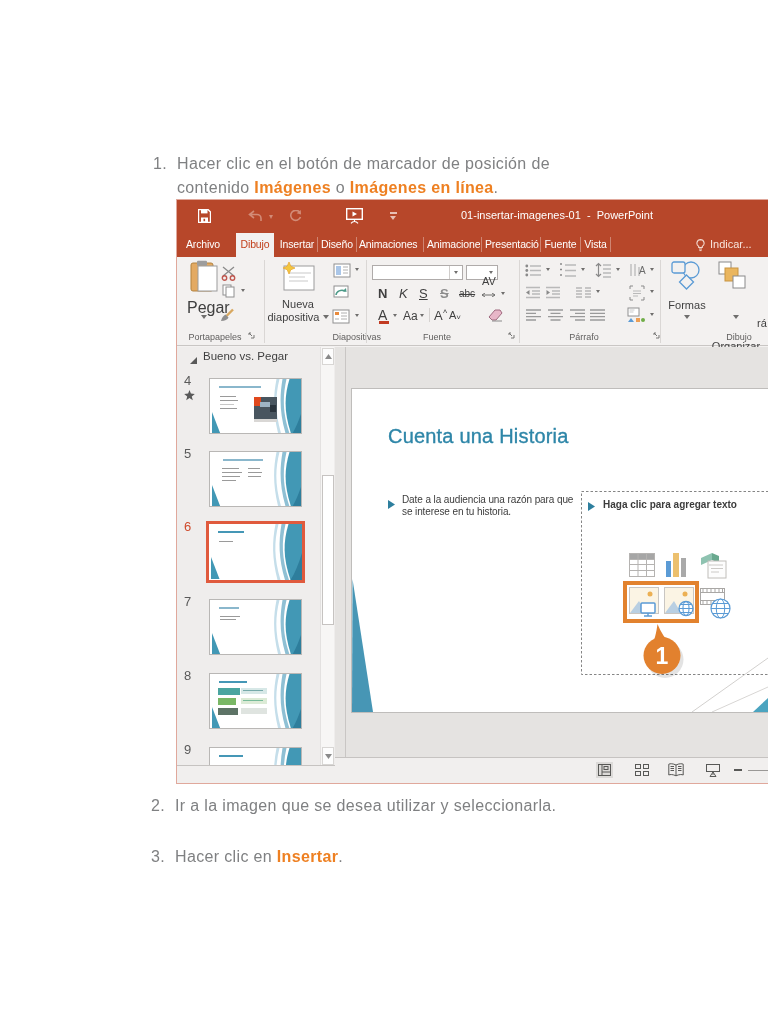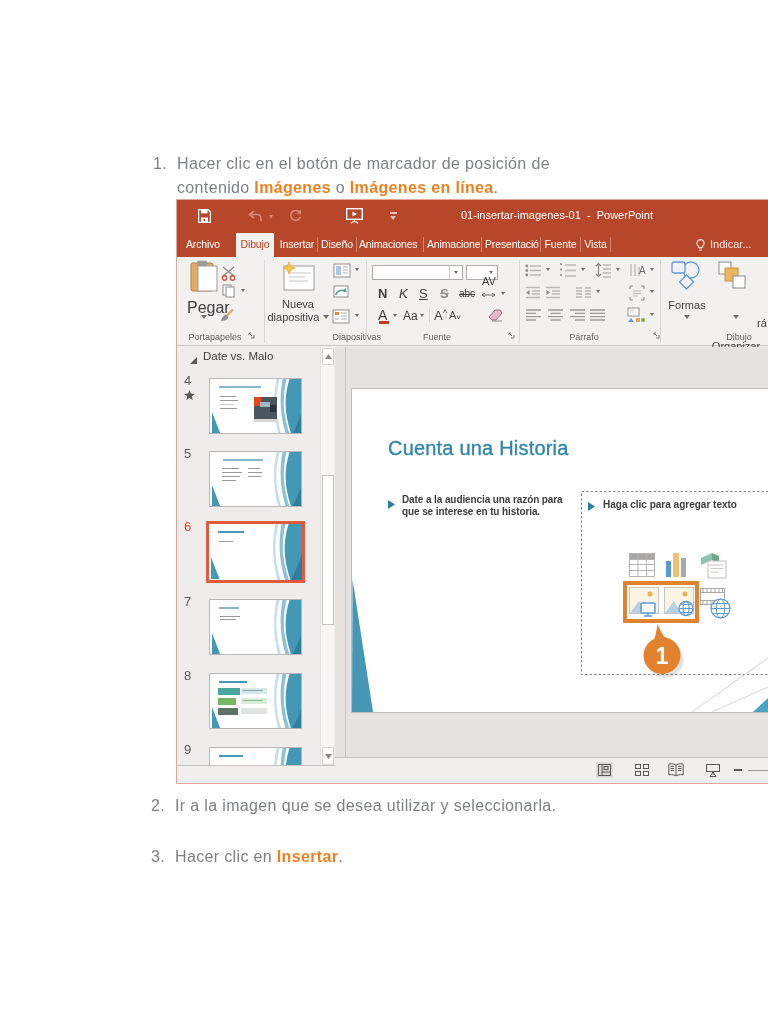--- a/index.html
+++ b/index.html
@@ -294,21 +294,21 @@
           <rect x="0.5" y="0.5" width="13" height="7" fill="none" stroke="#585856"></rect>
           <path d="M7 8 V11 M4 12.5 h6 M7 8 L4 12.5 M7 8 l3 4.5" stroke="#585856" fill="none"></path>
         </svg>
    <div class="abs" style="left:557px;top:11px;width:8px;height:2px;background:#585856;"></div>
    <div class="abs" style="left:571px;top:12px;width:21px;height:1px;background:#9a9896;"></div>
   </div>
   <div class="panel" id="panel">
    <svg class="abs" style="left:12px;top:9px" width="9" height="9" viewBox="0 0 9 9">
           <path d="M8 1 V8 H1 Z" fill="#595959"></path>
         </svg>
-   <div class="abs" style="left:26px;top:3px;font-size:11.5px;color:#3f3f3f;">Date vs. Malo</div>
+   <div class="abs" style="left:26px;top:3px;font-size:11.5px;color:#3f3f3f;">Bueno vs. Pegar</div>
    <div class="num2" style="top:26px;">4</div>
    <svg class="abs" style="left:7px;top:43px" width="11" height="11" viewBox="0 0 11 11">
           <path d="M5.5 0 l1.4 3.6 3.9 0.3 -3 2.5 1 3.8 -3.3-2.1 -3.3 2.1 1-3.8 -3-2.5 3.9-0.3 z" fill="#595959"></path>
         </svg>
    <div class="num2" style="top:99px;">5</div>
    <div class="num2" style="top:172px;color:#cf4a2c;">6</div>
    <div class="num2" style="top:247px;">7</div>
    <div class="num2" style="top:321px;">8</div>
    <div class="num2" style="top:395px;">9</div>
    <div class="thumb" style="top:31px;" id="t4">
@@ -407,25 +407,25 @@
           </svg>
     <div class="abs" style="left:1px;top:128px;width:12px;height:150px;background:#fff;border:1px solid #c6c3c1;"></div>
     <div class="abs" style="left:1px;top:400px;width:12px;height:18px;background:#fdfdfd;border:1px solid #d8d6d4;"></div>
     <svg class="abs" style="left:4px;top:407px" width="7" height="5" viewBox="0 0 7 5">
             <path d="M3.5 5 L7 0 H0 Z" fill="#8a8a8a"></path>
           </svg>
    </div>
    <div class="abs" style="left:0;top:418px;width:158px;height:1px;background:#c6c3c1;"></div>
   </div>
   <div class="slide" id="slide">
-   <div class="abs" style="left:36px;top:48px;font-size:20px;letter-spacing:.2px;color:#2e86a8;-webkit-text-stroke:0.35px #2e86a8;">Cuenta una Historia</div>
+   <div class="abs" style="left:36px;top:36px;font-size:20px;letter-spacing:.2px;color:#2e86a8;-webkit-text-stroke:0.35px #2e86a8;">Cuenta una Historia</div>
    <svg class="abs" style="left:36px;top:111px" width="7" height="9" viewBox="0 0 7 9">
           <path d="M0 0 L7 4.5 L0 9 Z" fill="#2e7f9e"></path>
         </svg>
-   <div class="abs" style="left:50px;top:105px;width:180px;font-size:10px;line-height:12px;color:#3c3c3c;font-weight:bold;letter-spacing:-.1px;">Date a la audiencia una razón para que se interese en tu historia.</div>
+   <div class="abs" style="left:50px;top:105px;width:180px;font-size:10px;line-height:12px;color:#3c3c3c;font-weight:normal;letter-spacing:-.1px;">Date a la audiencia una razón para que se interese en tu historia.</div>
    <svg class="abs" style="left:229px;top:102px" width="196" height="184" viewBox="0 0 196 184">
           <rect x="0.5" y="0.5" width="195" height="183" fill="none" stroke="#858585" stroke-dasharray="2.5 2"></rect>
         </svg>
    <svg class="abs" style="left:236px;top:113px" width="7" height="9" viewBox="0 0 7 9">
           <path d="M0 0 L7 4.5 L0 9 Z" fill="#2e7f9e"></path>
         </svg>
    <div class="abs" style="left:251px;top:110px;font-size:10px;color:#3c3c3c;font-weight:bold;">Haga clic para agregar texto</div>
 
    <svg class="abs" style="left:277px;top:164px" width="26" height="24" viewBox="0 0 26 24">
           <rect x="0.5" y="0.5" width="25" height="23" fill="#fff" stroke="#b5b3b1"></rect>

